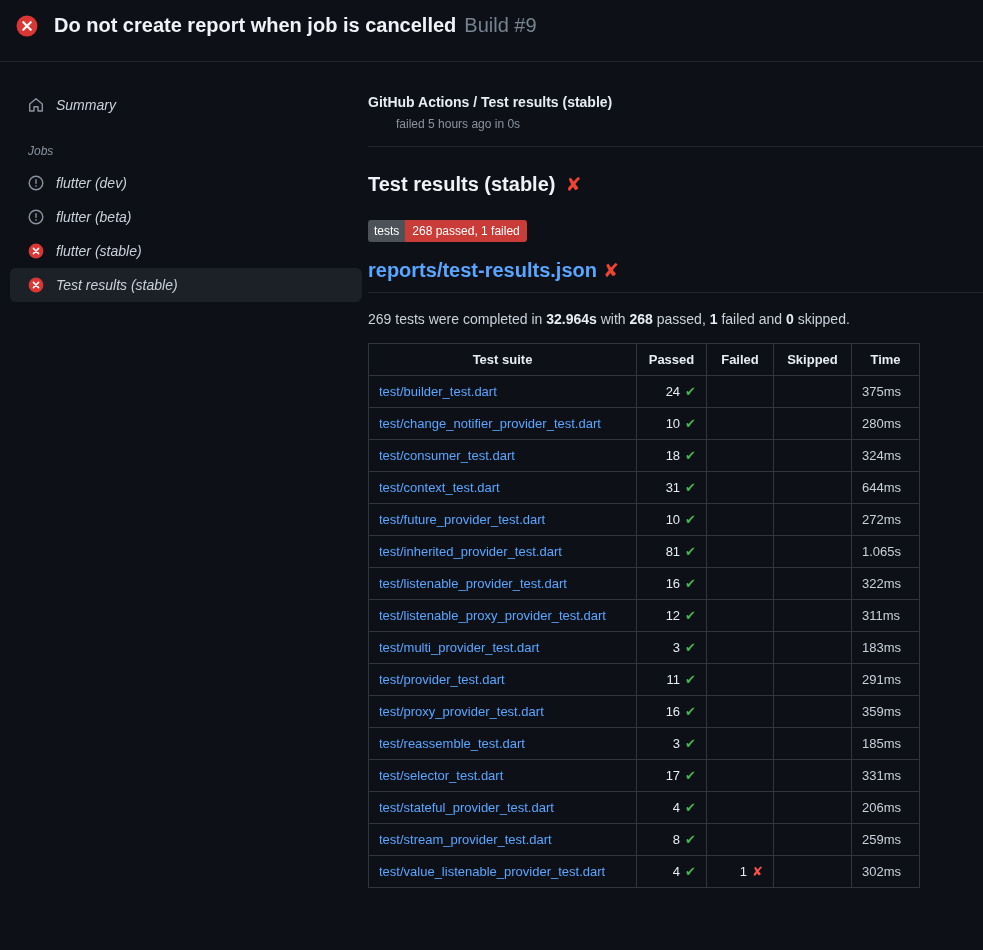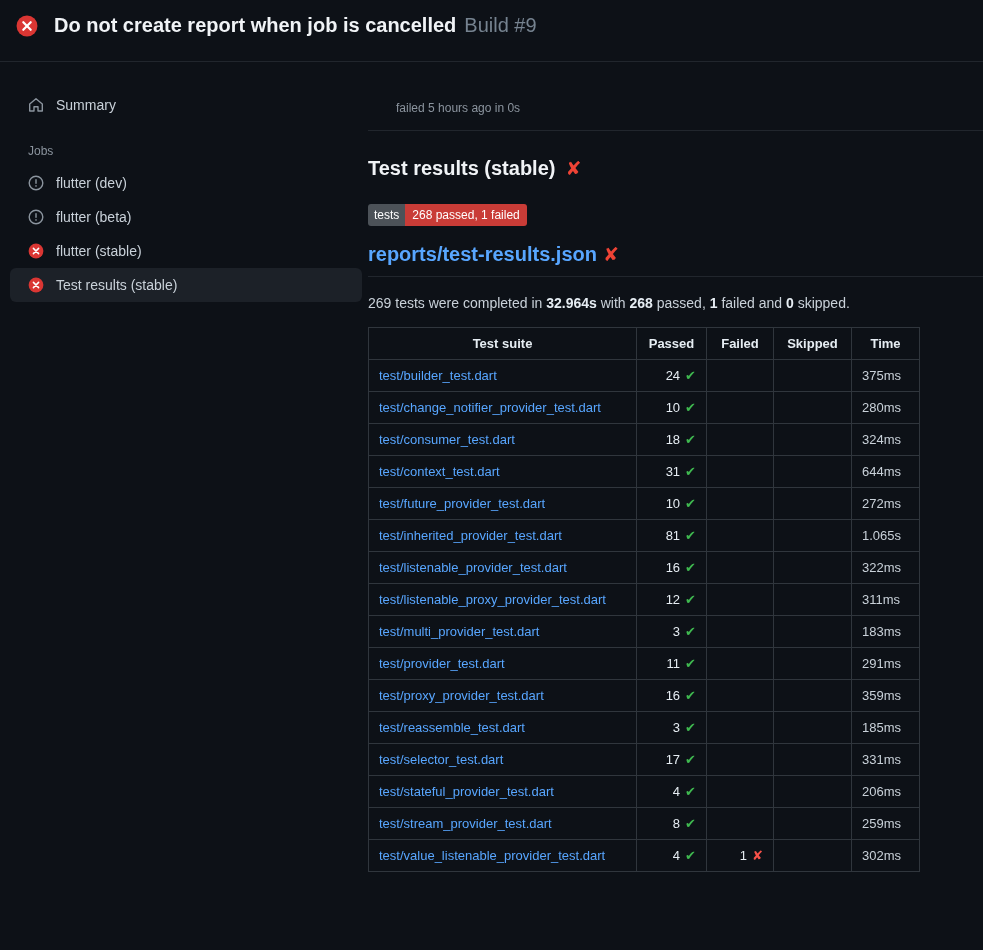--- a/index.html
+++ b/index.html
@@ -20,21 +20,21 @@
     border-bottom: 1px solid #21262d;
   }
   .status-circle { width: 22px; height: 22px; flex: none; margin-right: 16px; }
   .app-title { font-size: 20px; font-weight: 700; color: #f0f3f6; }
   .build-number { font-size: 20px; font-weight: 400; color: #768390; margin-left: 8px; }
 
   
   .layout { display: flex; align-items: flex-start; }
 
   
-  .sidebar { width: 368px; flex: none; padding: 26px 6px 0 10px; }
+  .sidebar { width: 368px; flex: none; padding: 26px 6px 0 10px; font-style: italic; }
   .side-item {
     display: flex; align-items: center; gap: 12px;
     padding: 9px 8px 9px 18px;
     border-radius: 6px;
     color: #c9d1d9; font-size: 14px;
     cursor: pointer;
   }
   .side-item.selected { background: #1c2128; }
   .side-item .icon { width: 16px; height: 16px; flex: none; display: inline-flex; }
   .jobs-label { color: #8b949e; font-size: 12px; margin: 22px 0 8px 18px; }
@@ -158,20 +158,21 @@
         <svg viewBox="0 0 16 16" width="16" height="16">
           <circle cx="8" cy="8" r="7.4" fill="#da3633"></circle>
           <path d="M5.4 5.4 L10.6 10.6 M10.6 5.4 L5.4 10.6" stroke="#ffffff" stroke-width="1.5" stroke-linecap="round"></path>
         </svg>
       </span>
       <span>Test results (stable)</span>
     </div>
   </div>
 
   <div class="main">
+    <div class="breadcrumb">GitHub Actions / Test results (stable)</div>
     <div class="status-line">failed 5 hours ago in 0s</div>
     <div class="divider"></div>
 
     <div class="section-title">
       <span>Test results (stable)</span>
       <span class="x-mark">✘</span>
     </div>
 
     <div class="badge">
       <span class="badge-label">tests</span>

